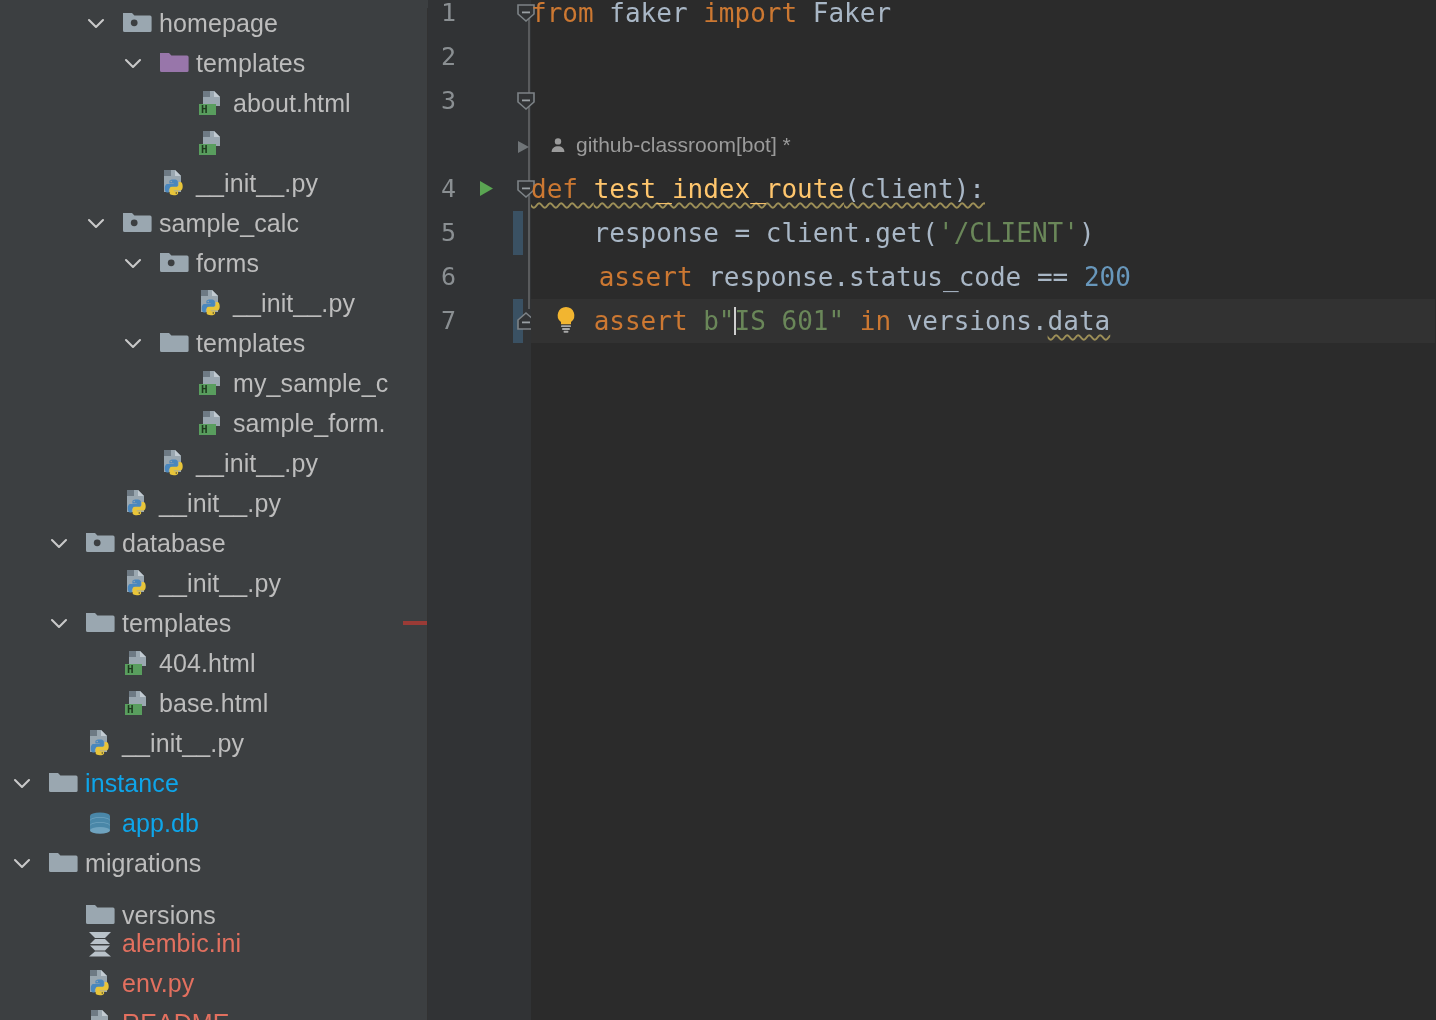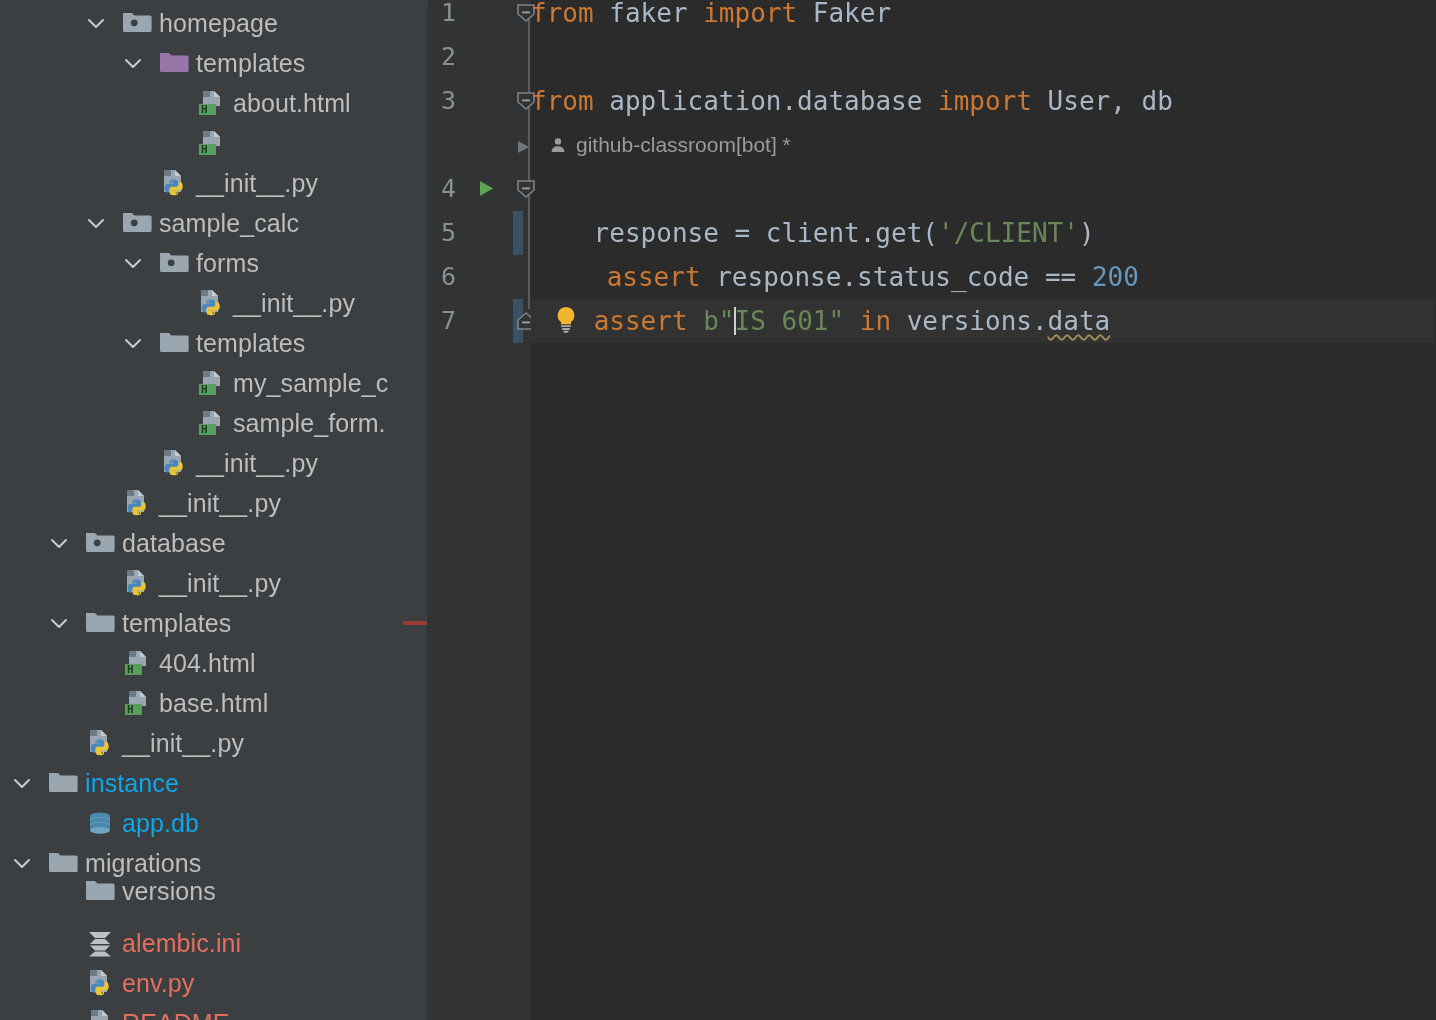--- a/index.html
+++ b/index.html
@@ -427,21 +427,21 @@
               <path d="M4 8 L11 15 L18 8" stroke="#c9c9c9" stroke-width="2.1" fill="none" stroke-linecap="round" stroke-linejoin="round"></path>
             </svg>
           </span>
           <span class="ic" style="left: 48px;">
             <svg width="30" height="30" viewBox="0 0 30 30" xmlns="http://www.w3.org/2000/svg">
               <path d="M1 5 h9 l2.4 2.6 H28 a1.6 1.6 0 0 1 1.6 1.6 V22.5 a1.6 1.6 0 0 1 -1.6 1.6 H2.6 A1.6 1.6 0 0 1 1 22.5 Z" fill="#9aa7b0"></path>
             </svg>
           </span>
           <span class="lbl c-normal" style="left: 85px;">migrations</span>
         </div>
-        <div class="tree-row" style="top: 868px; position: absolute; left: 0px; right: 0px; text-decoration: underline;">
+        <div class="tree-row" style="top: 892px; position: absolute; left: 0px; right: 0px; text-decoration: underline;">
           <span class="ic" style="left: 85px;">
             <svg width="30" height="30" viewBox="0 0 30 30" xmlns="http://www.w3.org/2000/svg">
               <path d="M1 5 h9 l2.4 2.6 H28 a1.6 1.6 0 0 1 1.6 1.6 V22.5 a1.6 1.6 0 0 1 -1.6 1.6 H2.6 A1.6 1.6 0 0 1 1 22.5 Z" fill="#9aa7b0"></path>
             </svg>
           </span>
           <span class="lbl c-normal" style="left: 122px;">versions</span>
         </div>
         <div class="tree-row" style="top: 920px; position: absolute; left: 0px; right: 0px;">
           <span class="ic" style="left: 85px;">
             <svg width="30" height="30" viewBox="0 0 30 30" xmlns="http://www.w3.org/2000/svg">
@@ -525,23 +525,23 @@
           <span class="hic">
             <svg width="18" height="18" viewBox="0 0 18 18" xmlns="http://www.w3.org/2000/svg">
               <circle cx="9" cy="5.4" r="3.2" fill="#9b9b9b"></circle>
               <path d="M2.6 16 c0 -3.8 2.9 -5.8 6.4 -5.8 s6.4 2 6.4 5.8 z" fill="#9b9b9b"></path>
             </svg>
           </span>
           <span>github-classroom[bot] *</span>
         </div>
         <div class="code-line" style="top: -9px; padding-left: 0px;"><span class="t-keyword">from </span><span class="t-default">faker </span><span class="t-keyword">import </span><span class="t-default">Faker</span></div>
         <div class="code-line" style="top: 35px; padding-left: 0px;"></div>
-        <div class="code-line" style="top: 79px; padding-left: 0px;"><span class="t-keyword">from </span><span class="t-default">application.database </span><span class="t-keyword">import </span><span class="t-default">User, db</span></div>
+        <div class="code-line" style="top: 167px; padding-left: 0px;"><span class="t-keyword wavy">def </span><span class="t-func wavy">test_index_route</span><span class="t-default wavy">(client):</span></div>
         <div class="code-line" style="top: 211px; padding-left: 0px;"><span class="t-default">    response = client.get(</span><span class="t-string">'/CLIENT'</span><span class="t-default">)</span></div>
-        <div class="code-line" style="top: 255px; padding-left: 13px;"><span class="t-default">    </span><span class="t-keyword">assert </span><span class="t-default">response.status_code == </span><span class="t-number">200</span></div>
+        <div class="code-line" style="top: 255px; padding-left: 5px;"><span class="t-default">    </span><span class="t-keyword">assert </span><span class="t-default">response.status_code == </span><span class="t-number">200</span></div>
         <div class="code-line cur-line" style="top: 299px; padding-left: 0px;"><span class="t-default">    </span><span class="t-keyword">assert </span><span class="t-string">b</span><span class="t-string">"</span><span class="caret"></span><span class="t-string">IS 601"</span><span class="t-keyword"> in </span><span class="t-default">versions.</span><span class="t-default wavy">data</span></div>
       </div>
     <div id="editor-right-edge"></div>
   <div class="bulb" style="top: 305px; left: 125px;"><svg width="26" height="30" viewBox="0 0 26 30" xmlns="http://www.w3.org/2000/svg">
           <path d="M13 2 a8.4 8.4 0 0 0 -5 15.1 v2.2 h10 v-2.2 A8.4 8.4 0 0 0 13 2 Z" fill="#f2b530"></path>
           <rect x="8" y="20.2" width="10" height="1.9" rx="0.9" fill="#a8a8a8"></rect>
           <rect x="9" y="23" width="8" height="1.9" rx="0.9" fill="#a8a8a8"></rect>
           <rect x="10.5" y="25.8" width="5" height="1.9" rx="0.9" fill="#a8a8a8"></rect>
         </svg></div>
     </div>

